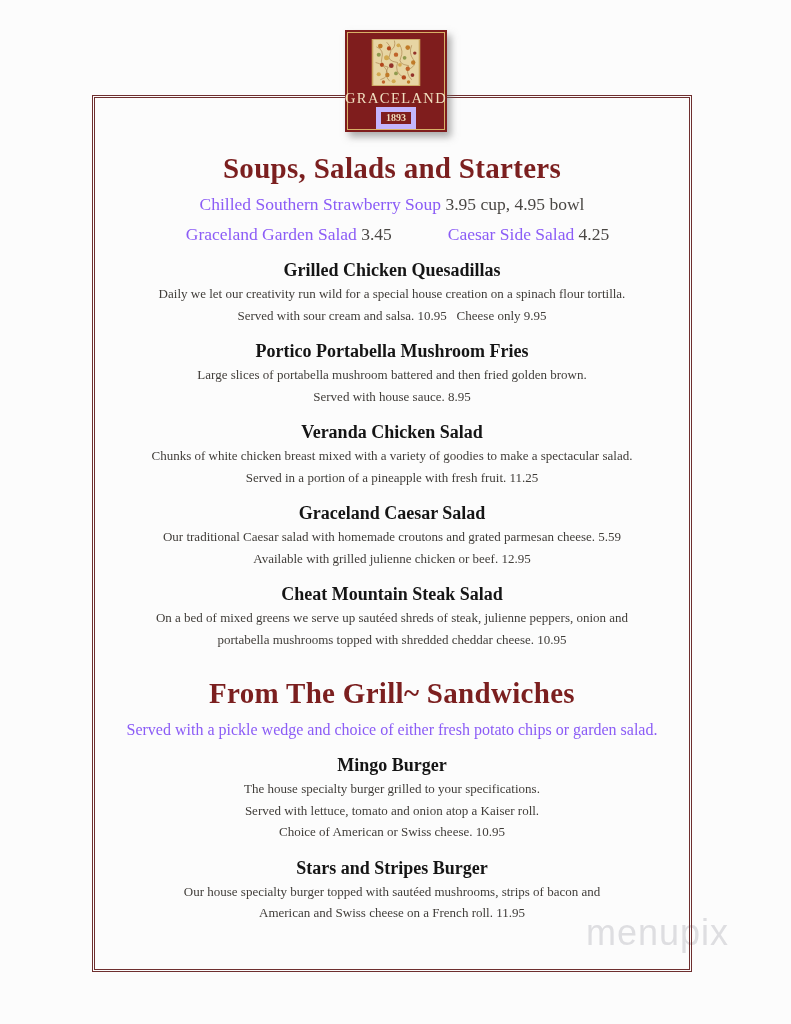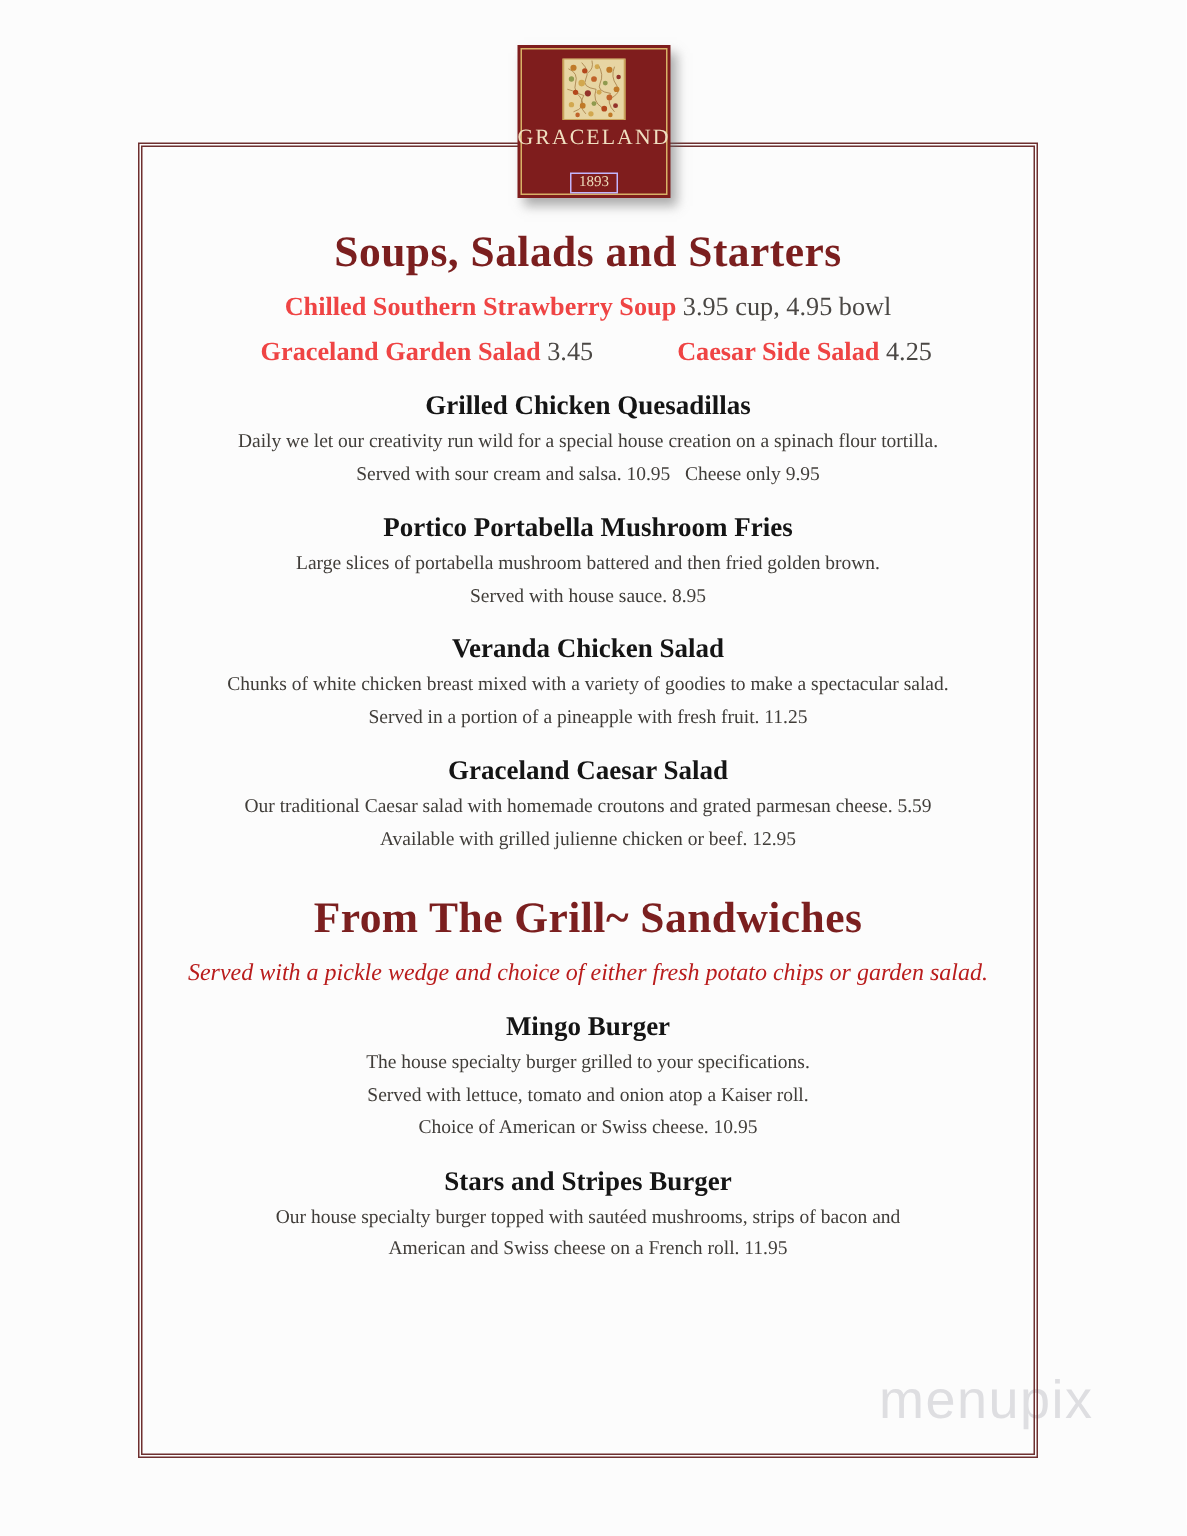--- a/index.html
+++ b/index.html
@@ -10,50 +10,50 @@
   .menu-box{
     position:absolute;left:92px;top:95px;width:600px;height:877px;
     border:3px double #6e2f2f;z-index:1;box-sizing:border-box;padding-left:24px;
   }
   .content{position:absolute;left:0;right:0;top:0;text-align:center;padding-top:54px;}
 
   .section-title{
     font-size:29px;font-weight:bold;color:#7b1f1f;margin:0;letter-spacing:.3px;
   }
   .quick-line{font-size:17.5px;margin-top:9px;color:#444;}
-  .quick-line .name{font-weight:bold;color:#ef4444;}
+  .quick-line .name{font-weight:normal;color:#8b5cf6;}
   .price{color:#4a4744;}
   .pair{display:inline-block;margin-left:11px;}
   .pair + .pair{margin-left:56px;}
 
   .item{margin-top:15px;}
   .item-name{font-size:18px;font-weight:bold;margin:0 0 2px 0;color:#151515;}
   .item-line{
     font-size:13px;line-height:21.5px;margin:0;color:#403d39;white-space:pre-wrap;
   }
   .grill-title{margin-top:27px;}
-  .section-note{font-style:italic;font-size:16px;margin-top:11px;color:#b91c1c;}
+  .section-note{font-size:16px;margin-top:11px;color:#8b5cf6;}
 
   
   .logo{
     position:absolute;left:345px;top:30px;width:102px;height:102px;
     background:#7f1d1d;z-index:2;box-shadow:4px 5px 7px rgba(110,110,110,.55);
   }
   .logo-frame{
     position:absolute;top:2px;left:2px;right:2px;bottom:2px;
     border:1px solid #d8b167;display:flex;flex-direction:column;align-items:center;
   }
   .logo-art{margin-top:6px;width:60px;height:60px;display:block;}
   .logo-name{
     margin-top:4px;font-size:14.5px;color:#f0dfc0;letter-spacing:1.4px;
     font-family:"Liberation Serif",serif;white-space:nowrap;
   }
   .logo-year{
-    margin-top:14px;font-size:10px;line-height:12px;color:#eddcbb;
-    border:1px solid #c4b5fd;padding:0 5px;
+    margin-top:0;font-size:10px;line-height:12px;color:#eddcbb;
+    border:5px solid #c4b5fd;padding:0 5px;font-weight:bold;
   }
 
   .watermark{
     position:absolute;left:586px;top:912px;z-index:0;
     font-family:"Liberation Sans",sans-serif;font-size:36px;letter-spacing:1px;
     color:#c6c6cc;opacity:.55;user-select:none;
   }
 </style>
 </head>
 <body>
@@ -98,20 +98,25 @@
         <p class="item-line">Chunks of white chicken breast mixed with a variety of goodies to make a spectacular salad.</p>
         <p class="item-line">Served in a portion of a pineapple with fresh fruit. 11.25</p>
       </div>
 
       <div class="item">
         <h3 class="item-name">Graceland Caesar Salad</h3>
         <p class="item-line">Our traditional Caesar salad with homemade croutons and grated parmesan cheese. 5.59</p>
         <p class="item-line">Available with grilled julienne chicken or beef. 12.95</p>
       </div>
 
+      <div class="item">
+        <h3 class="item-name">Cheat Mountain Steak Salad</h3>
+        <p class="item-line">On a bed of mixed greens we serve up sautéed shreds of steak, julienne peppers, onion and</p>
+        <p class="item-line">portabella mushrooms topped with shredded cheddar cheese. 10.95</p>
+      </div>
 
       <h1 class="section-title grill-title">From The Grill~ Sandwiches</h1>
       <p class="section-note">Served with a pickle wedge and choice of either fresh potato chips or garden salad.</p>
 
       <div class="item">
         <h3 class="item-name">Mingo Burger</h3>
         <p class="item-line">The house specialty burger grilled to your specifications.</p>
         <p class="item-line">Served with lettuce, tomato and onion atop a Kaiser roll.</p>
         <p class="item-line">Choice of American or Swiss cheese. 10.95</p>
       </div>

